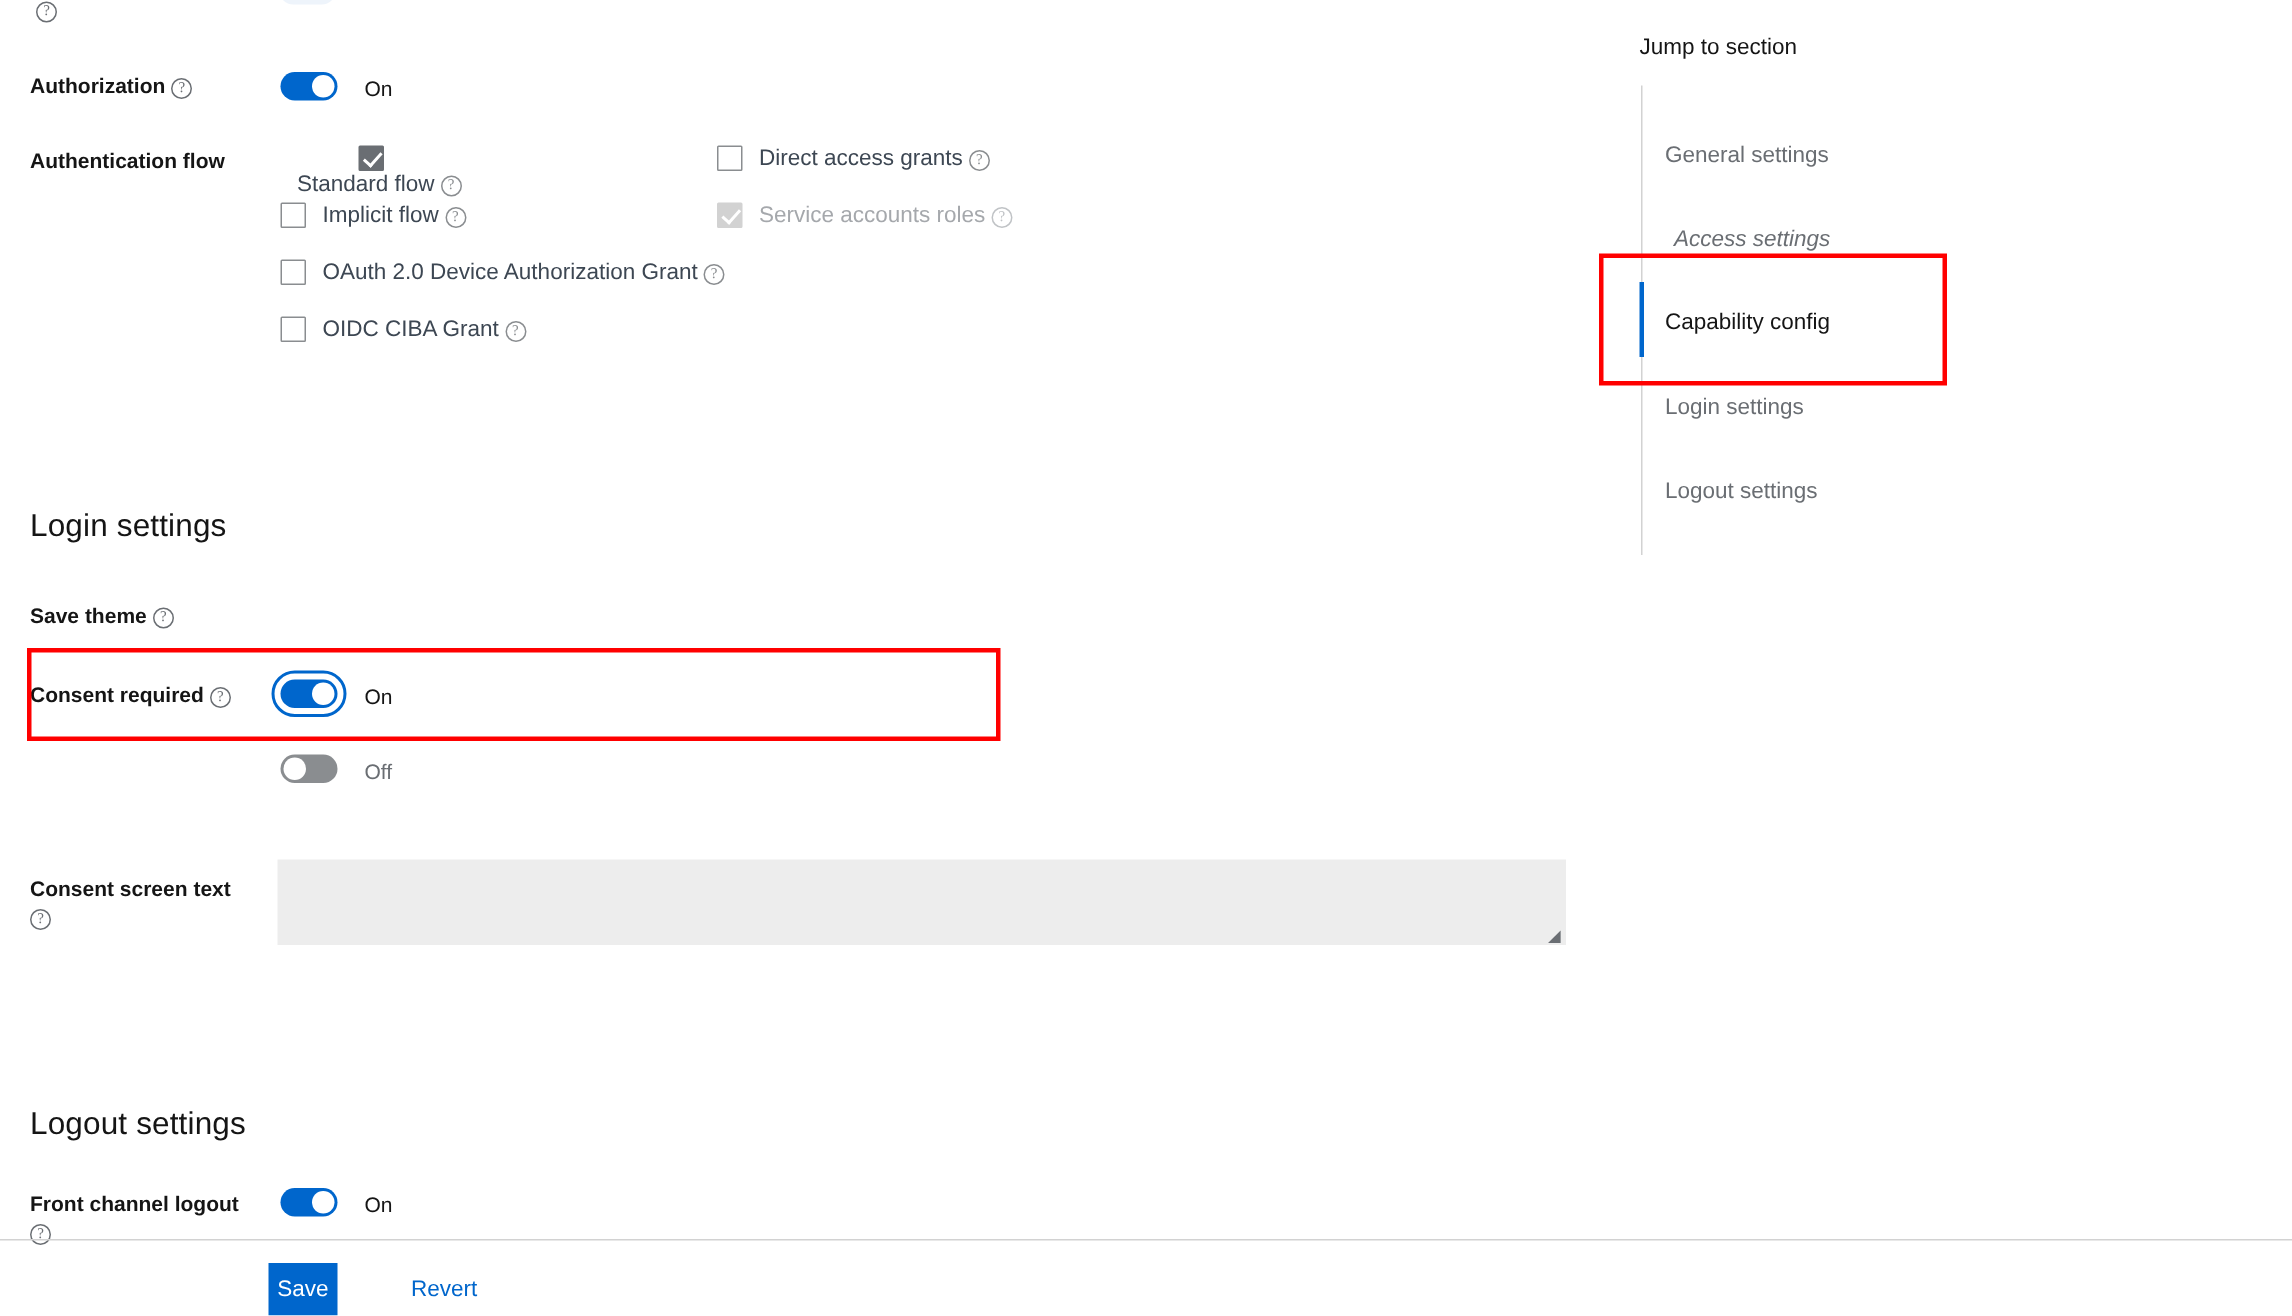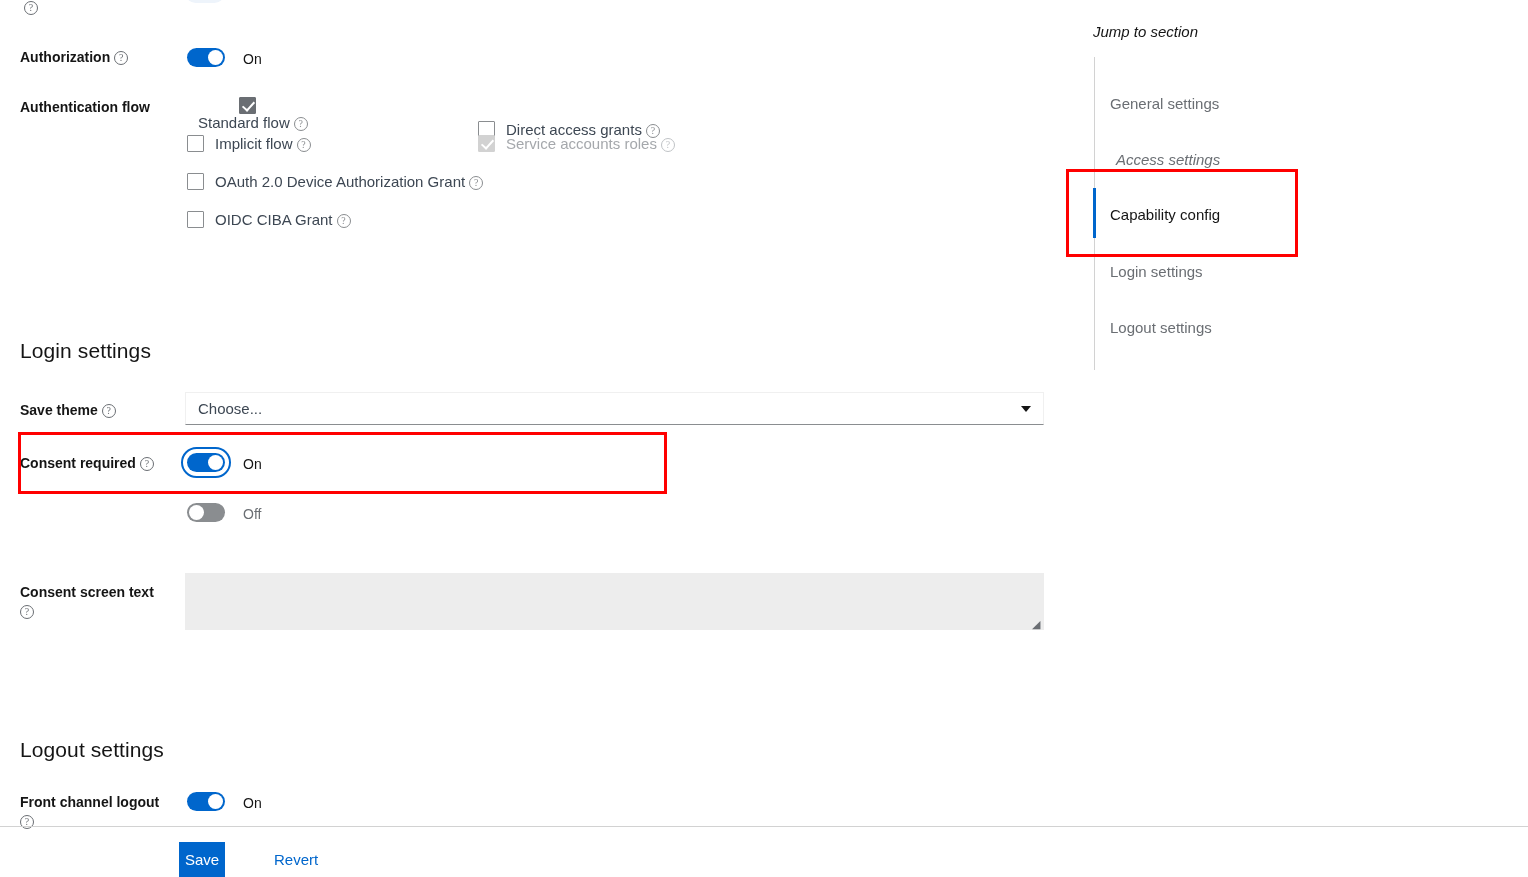--- a/index.html
+++ b/index.html
@@ -228,21 +228,21 @@
 
   <div class="label" style="left:20px; top:98px;">
     <span>Authentication flow</span>
   </div>
 
   <div class="cbrow" style="left:187px; top:97px;flex-direction:column;">
     <span class="cbox checked"></span>
     <span class="cblabel"><span>Standard flow</span><span class="help-icon">?</span></span>
   </div>
 
-  <div class="cbrow" style="left:478px; top:97px;margin-top:24px;">
+  <div class="cbrow" style="left:478px; top:97px;">
     <span class="cbox"></span>
     <span class="cblabel"><span>Direct access grants</span><span class="help-icon">?</span></span>
   </div>
 
   <div class="cbrow" style="left:187px; top:135px;">
     <span class="cbox"></span>
     <span class="cblabel"><span>Implicit flow</span><span class="help-icon">?</span></span>
   </div>
 
   <div class="cbrow" style="left:478px; top:135px;">
@@ -258,24 +258,20 @@
   <div class="cbrow" style="left:187px; top:211px;">
     <span class="cbox"></span>
     <span class="cblabel"><span>OIDC CIBA Grant</span><span class="help-icon">?</span></span>
   </div>
 
   <div class="section-heading" style="left:20px; top:339px;">Login settings</div>
 
   <div class="label" style="left:20px; top:401px;">
     <span>Save theme</span><span class="help-icon">?</span>
   </div>
-  <div class="select" style="left:185px; top:392px; width:859px; height:33px;">
-    <span class="value">Choose...</span>
-    <span class="caret"></span>
-  </div>
 
   <div class="label" style="left:20px; top:454px;">
     <span>Consent required</span><span class="help-icon">?</span>
   </div>
   <div class="toggle focused" style="left:187px; top:453px;">
     <span class="knob"></span>
   </div>
   <div class="toggle-text" style="left:243px; top:456px;">On</div>
 
   <div class="toggle off" style="left:187px; top:503px;">
@@ -294,21 +290,21 @@
 
   <div class="label" style="left:20px; top:793px; width:170px;">
     <span>Front channel logout</span><br>
     <span class="help-icon plain">?</span>
   </div>
   <div class="toggle" style="left:187px; top:792px;">
     <span class="knob"></span>
   </div>
   <div class="toggle-text" style="left:243px; top:795px;">On</div>
 
-  <div class="jump-title" style="left:1093px; top:23px;font-style:italic;">Jump to section</div>
+  <div class="jump-title" style="left:1093px; top:23px;">Jump to section</div>
   <div class="jump-rail" style="left:1094px; top:57px; height:313px;"></div>
 
   <div class="jump-item" style="left:1110px; top:95px;">General settings</div>
   <div class="jump-item" style="left:1116px; top:151px;font-style:italic;">Access settings</div>
 
   <div class="jump-active-bar" style="left:1093px; top:188px; height:50px;"></div>
   <div class="jump-item active" style="left:1110px; top:206px;">Capability config</div>
 
   <div class="jump-item" style="left:1110px; top:263px;">Login settings</div>
   <div class="jump-item" style="left:1110px; top:319px;">Logout settings</div>

